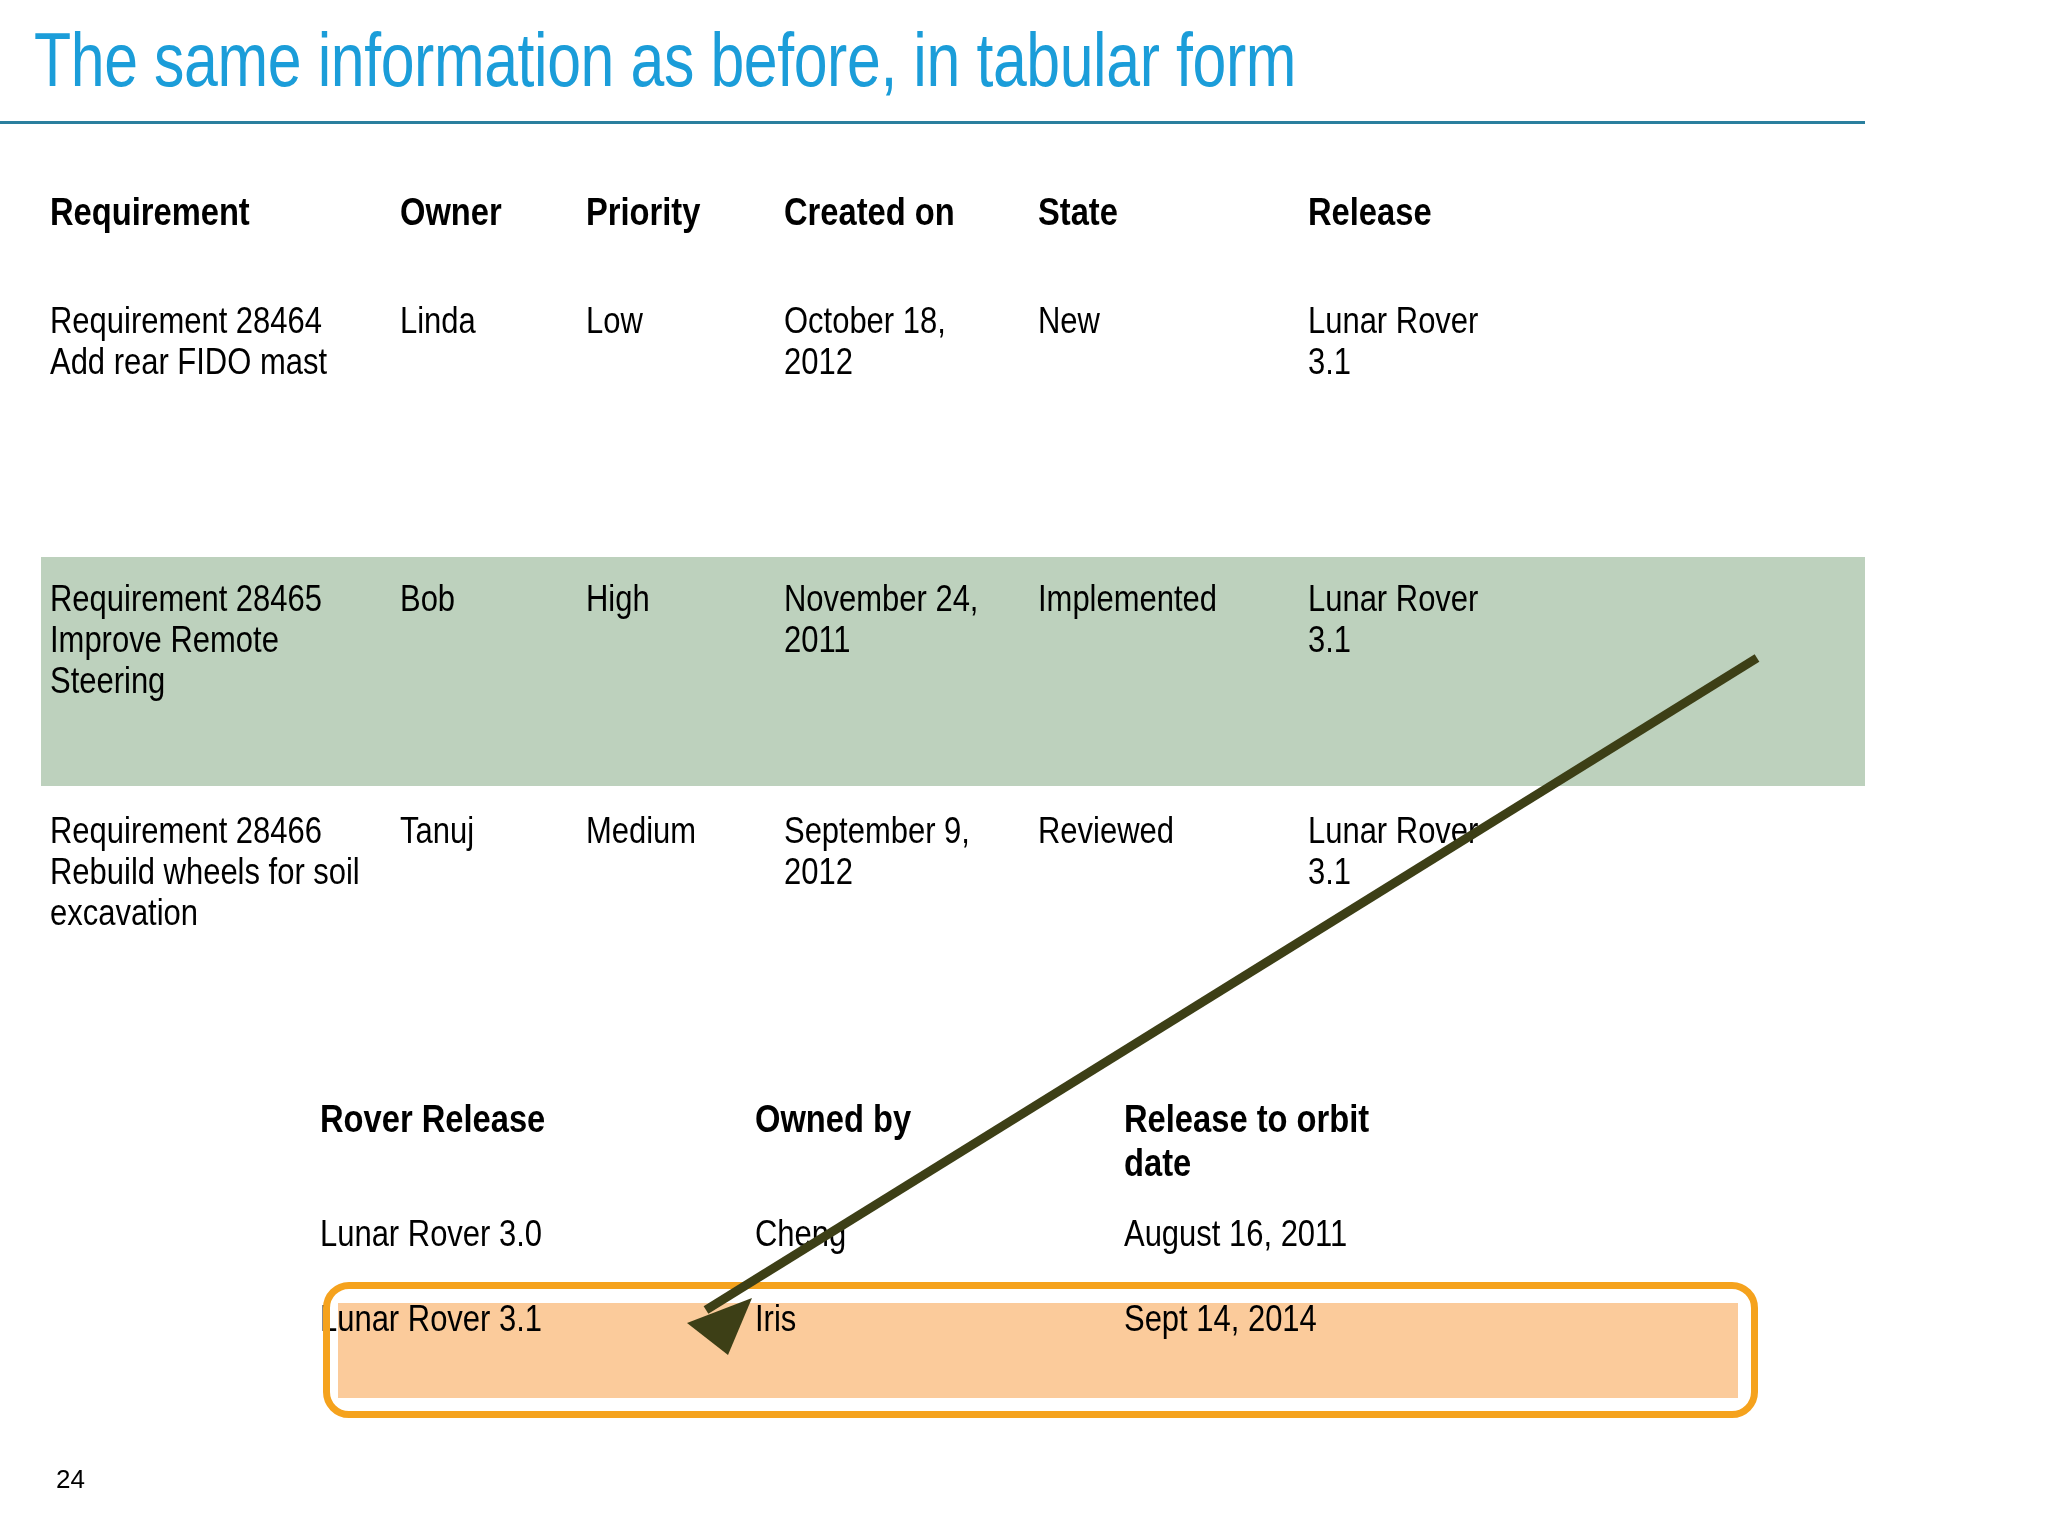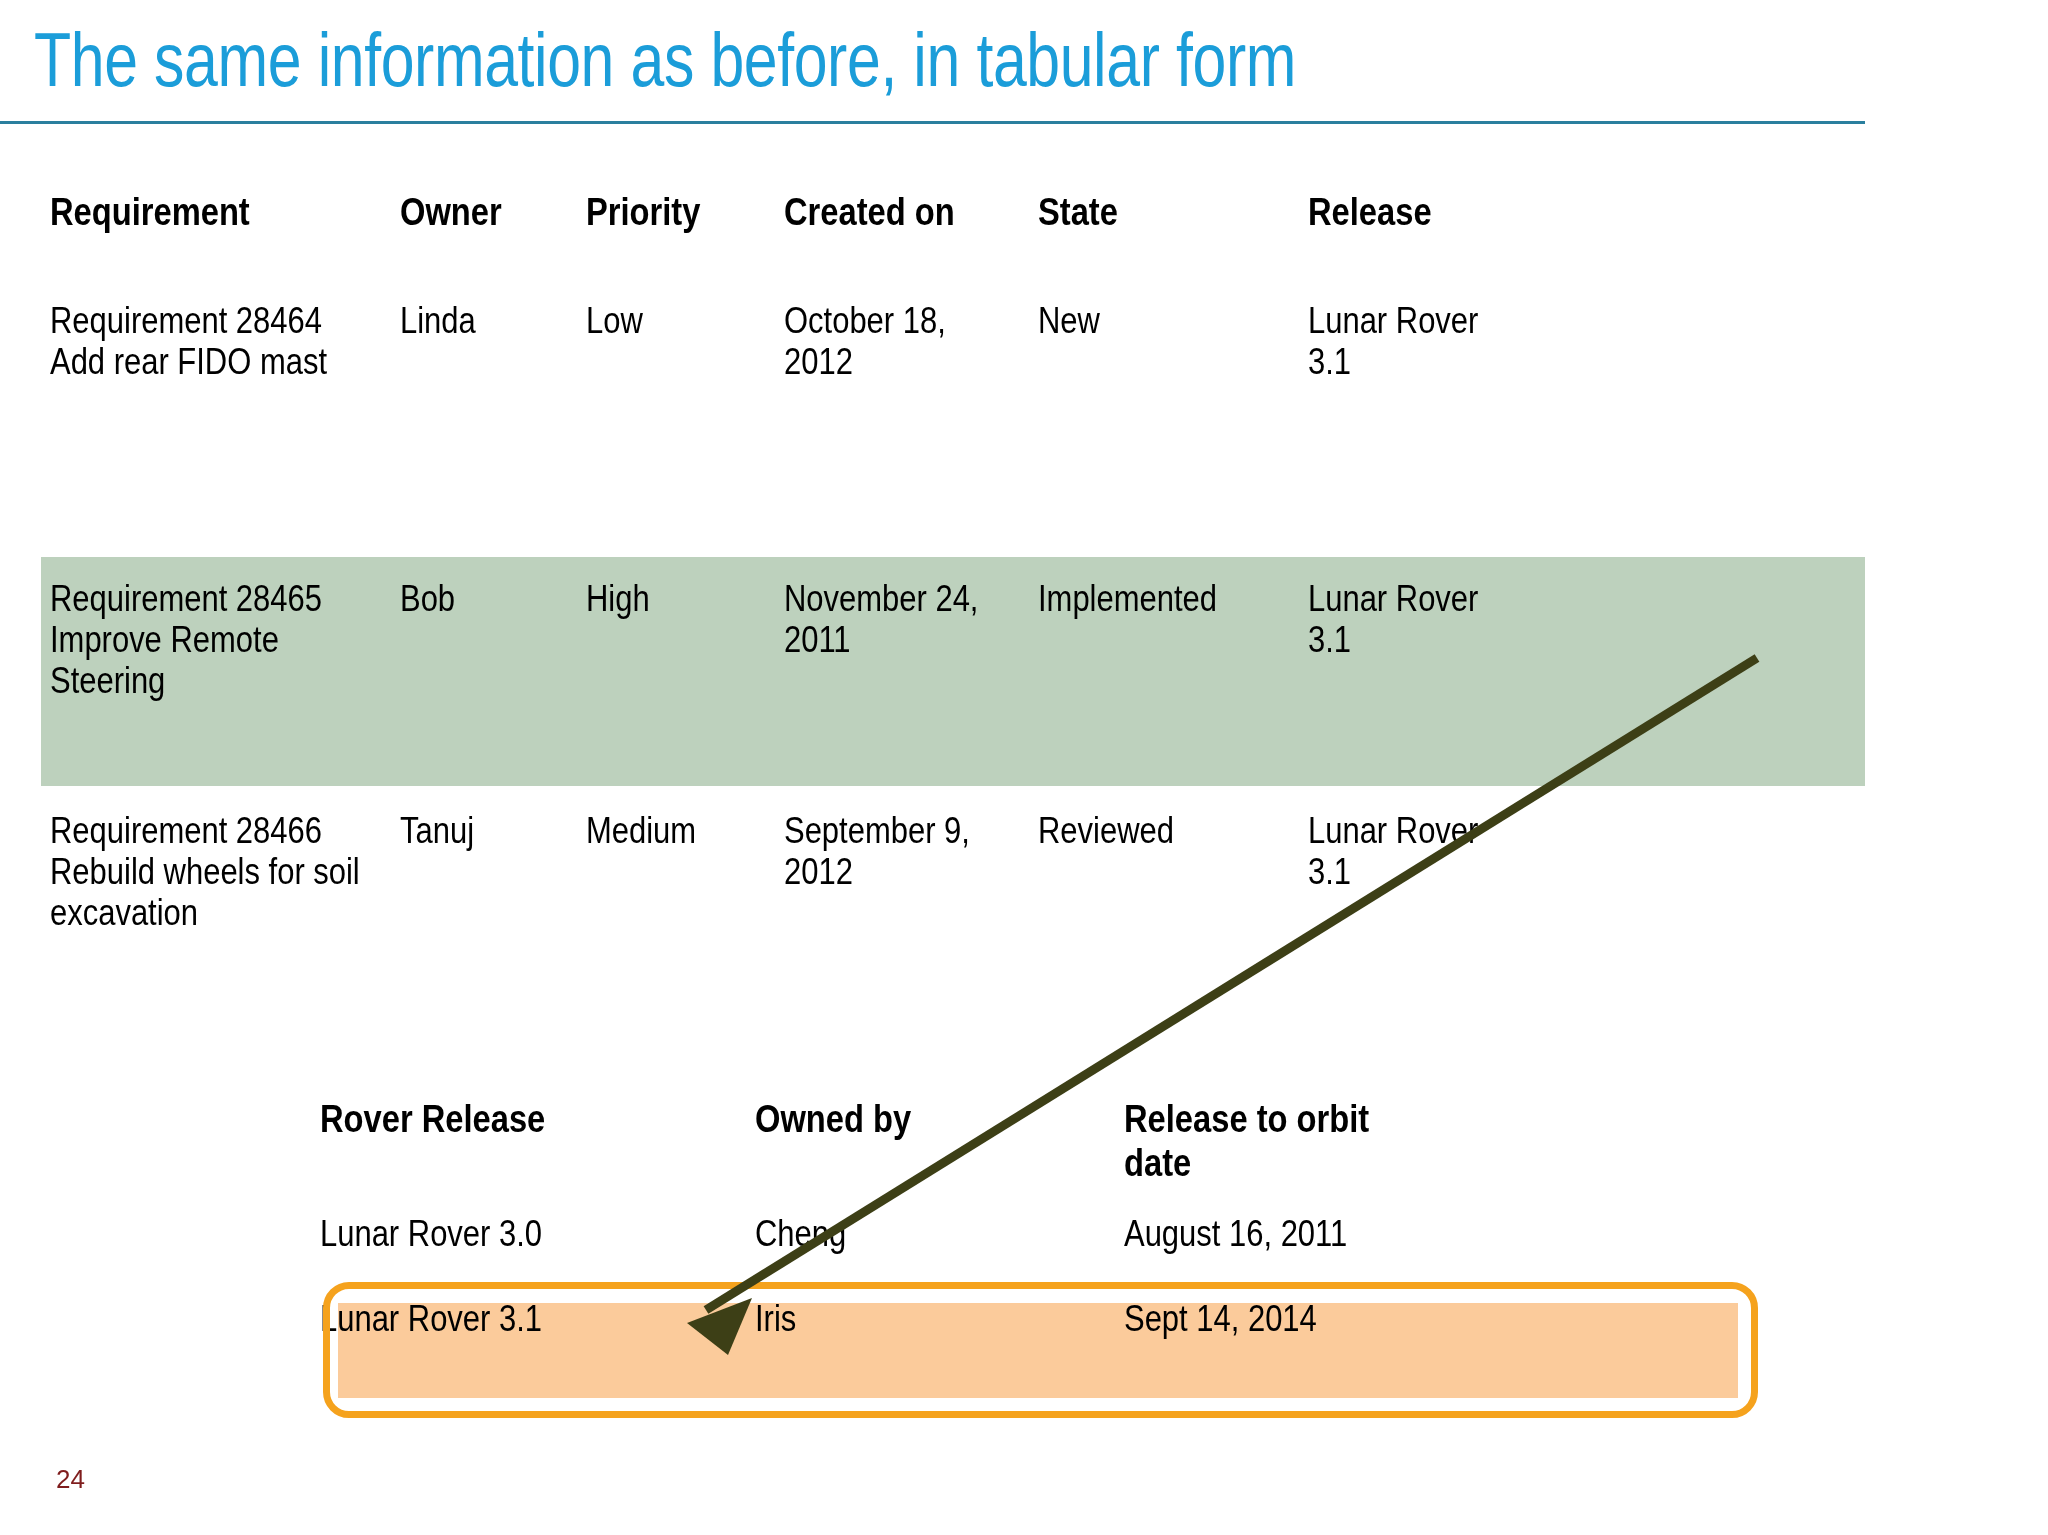--- a/index.html
+++ b/index.html
@@ -109,21 +109,21 @@
     pointer-events: none;
   }
 
   
   #page-num {
     position: absolute;
     left: 56px;
     top: 1464px;
     font-family: "Liberation Sans", sans-serif;
     font-size: 26px;
-    color: #7f1d1d;
+    color: #000000;
   }
 </style>
 </head>
 <body>
 
 <div id="slide">
 
   <div id="title">The same information as before, in tabular form</div>
   <div id="title-rule"></div>
 

